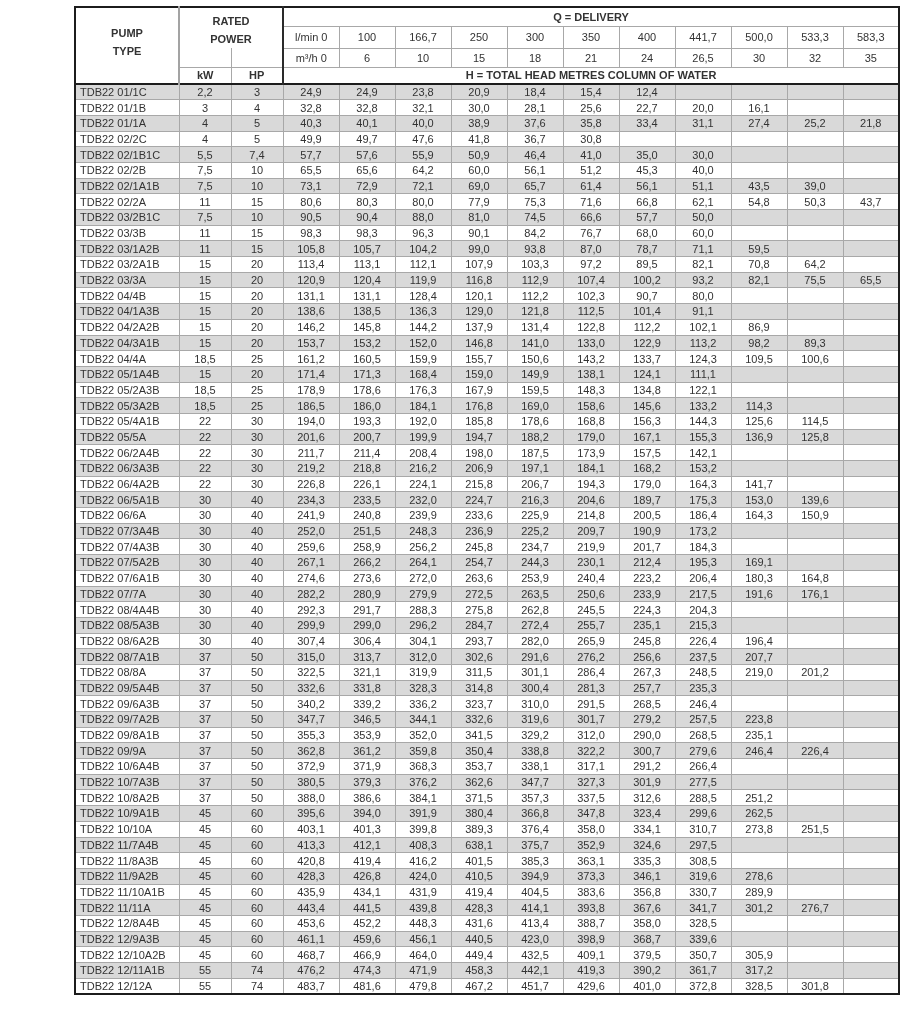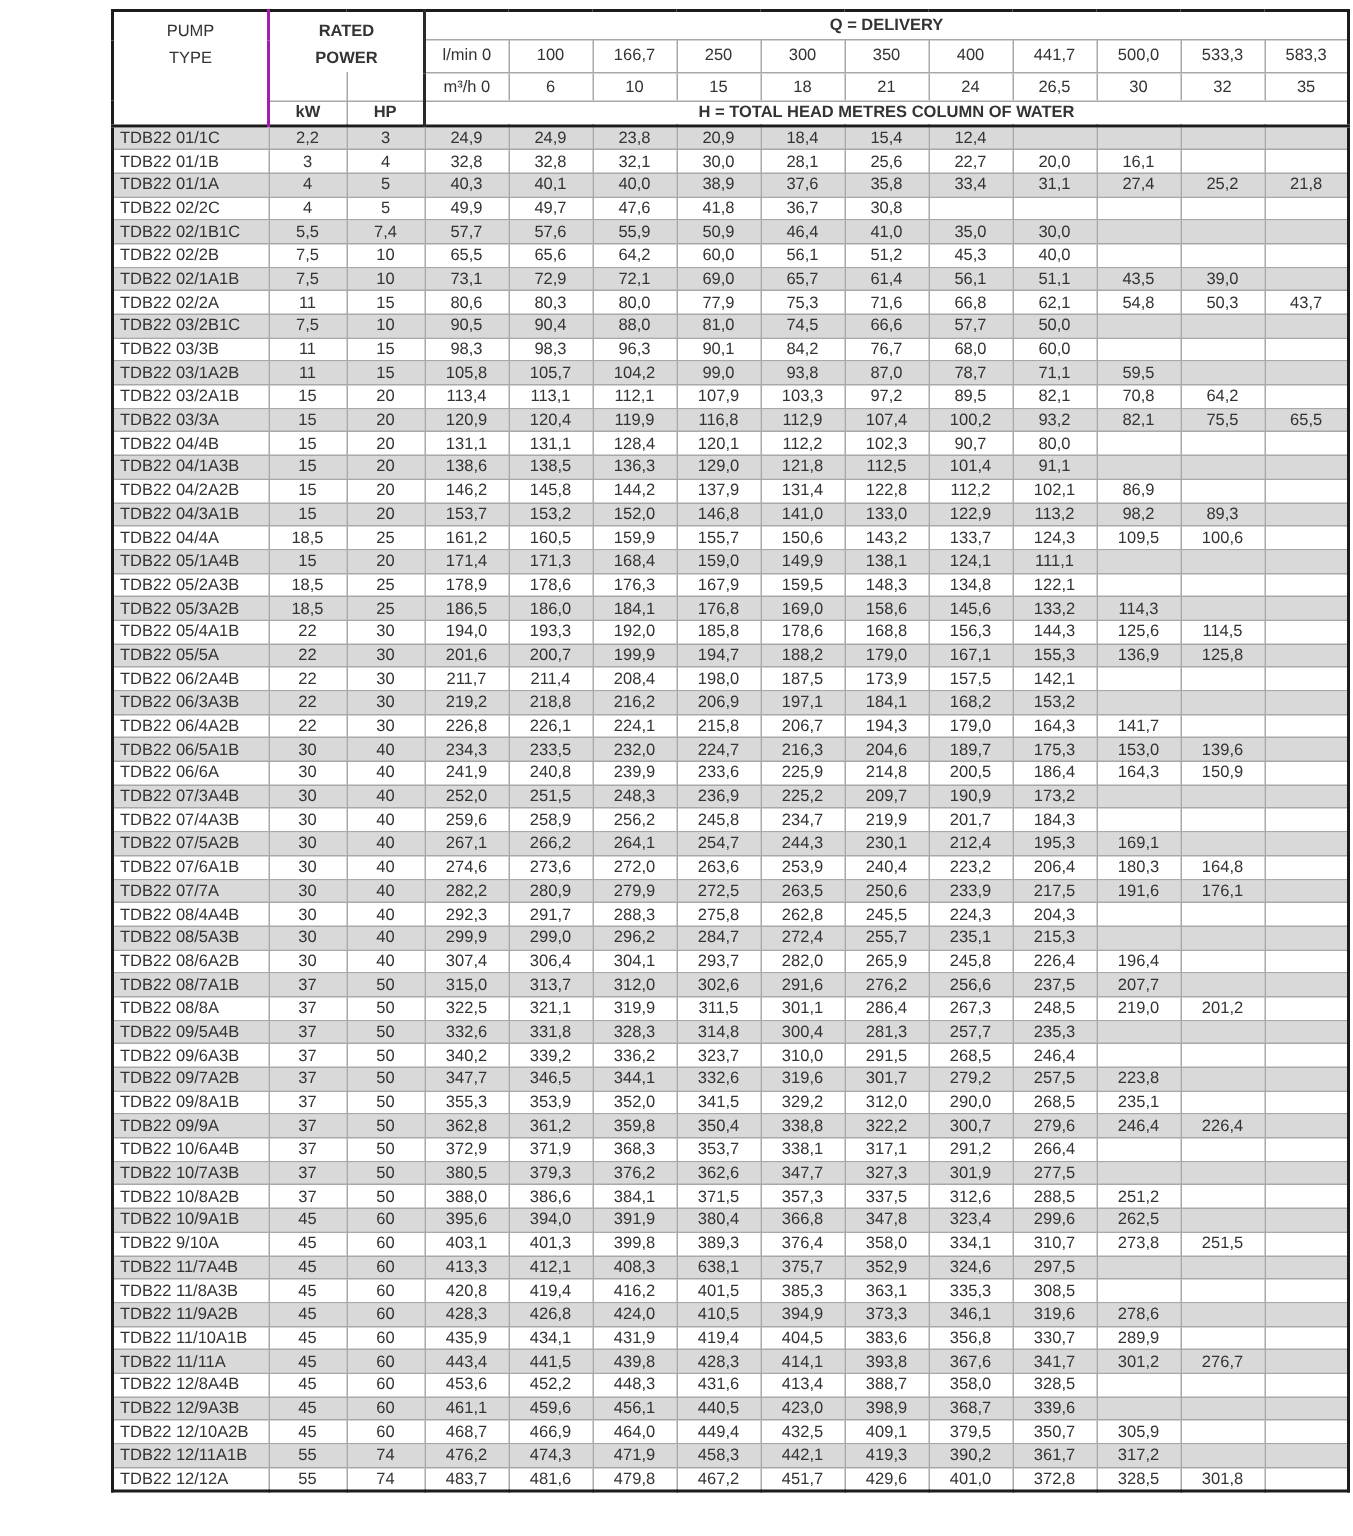--- a/index.html
+++ b/index.html
@@ -23,23 +23,23 @@
   }
   col.c-pump { width: 104px; }
   col.c-kw   { width: 52px; }
   col.c-hp   { width: 52px; }
   col.c-q    { width: 56px; }
 
   thead td { padding: 0; text-align: center; vertical-align: middle; }
   thead { border-bottom: 2px solid #1c1c1c; }
 
   .hdr-pump {
-    vertical-align: top; padding-top: 4px;
-    border-right: 2px solid #a21caf;
-    font-weight: normal;
+    vertical-align: top; padding-top: 16px;
+    border-right: 2px solid #a3a3a3;
+    font-weight: bold;
   }
   .hdr-pump div, .hdr-rated div { line-height: 18px; }
   .hdr-rated {
     vertical-align: top; padding-top: 4px;
     border-right: 2px solid #2a2a2a;
     font-weight: bold;
   }
   .hdr-q { font-weight: bold; height: 18px; border-bottom: 1px solid #a8a8a8; }
   tr.qrow { height: 19px; }
   tr.qrow td { border-bottom: 1px solid #a8a8a8; }
@@ -884,21 +884,21 @@
           <td>380,4</td>
           <td>366,8</td>
           <td>347,8</td>
           <td>323,4</td>
           <td>299,6</td>
           <td>262,5</td>
           <td></td>
           <td></td>
         </tr>
         <tr>
-          <td class="pt">TDB22 9/10A</td>
+          <td class="pt">TDB22 10/10A</td>
           <td>45</td>
           <td>60</td>
           <td>403,1</td>
           <td>401,3</td>
           <td>399,8</td>
           <td>389,3</td>
           <td>376,4</td>
           <td>358,0</td>
           <td>334,1</td>
           <td>310,7</td>

